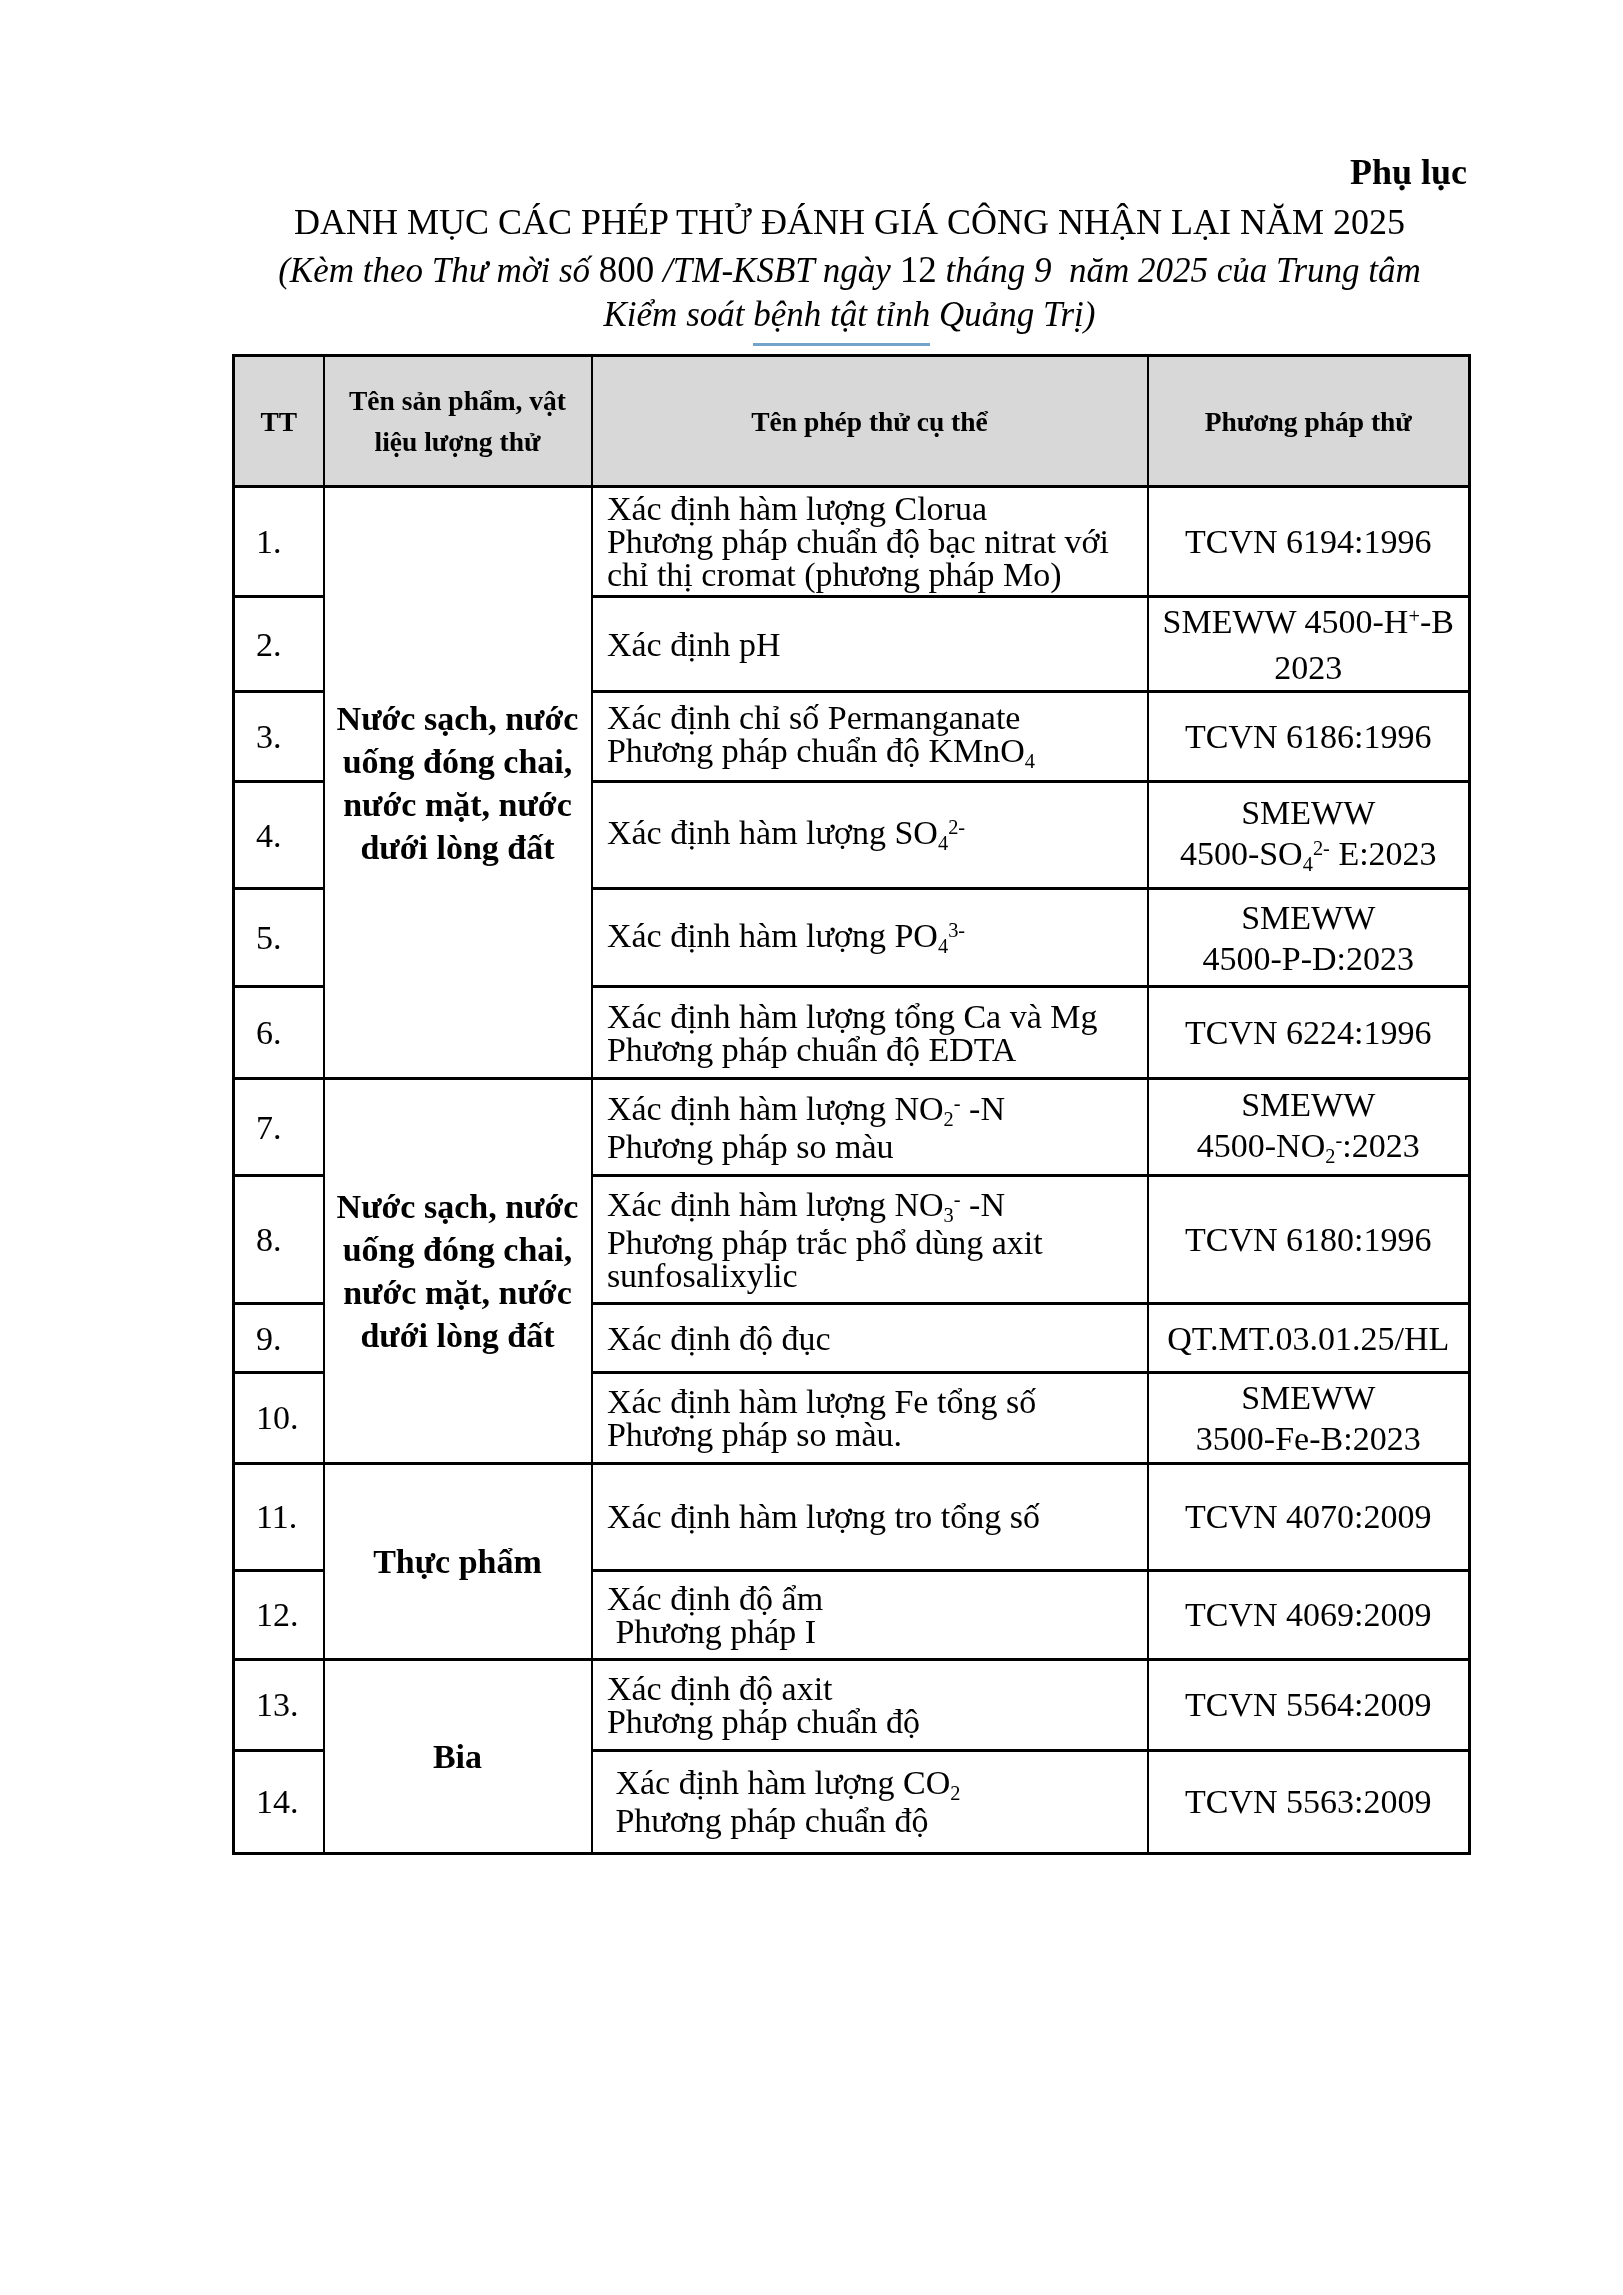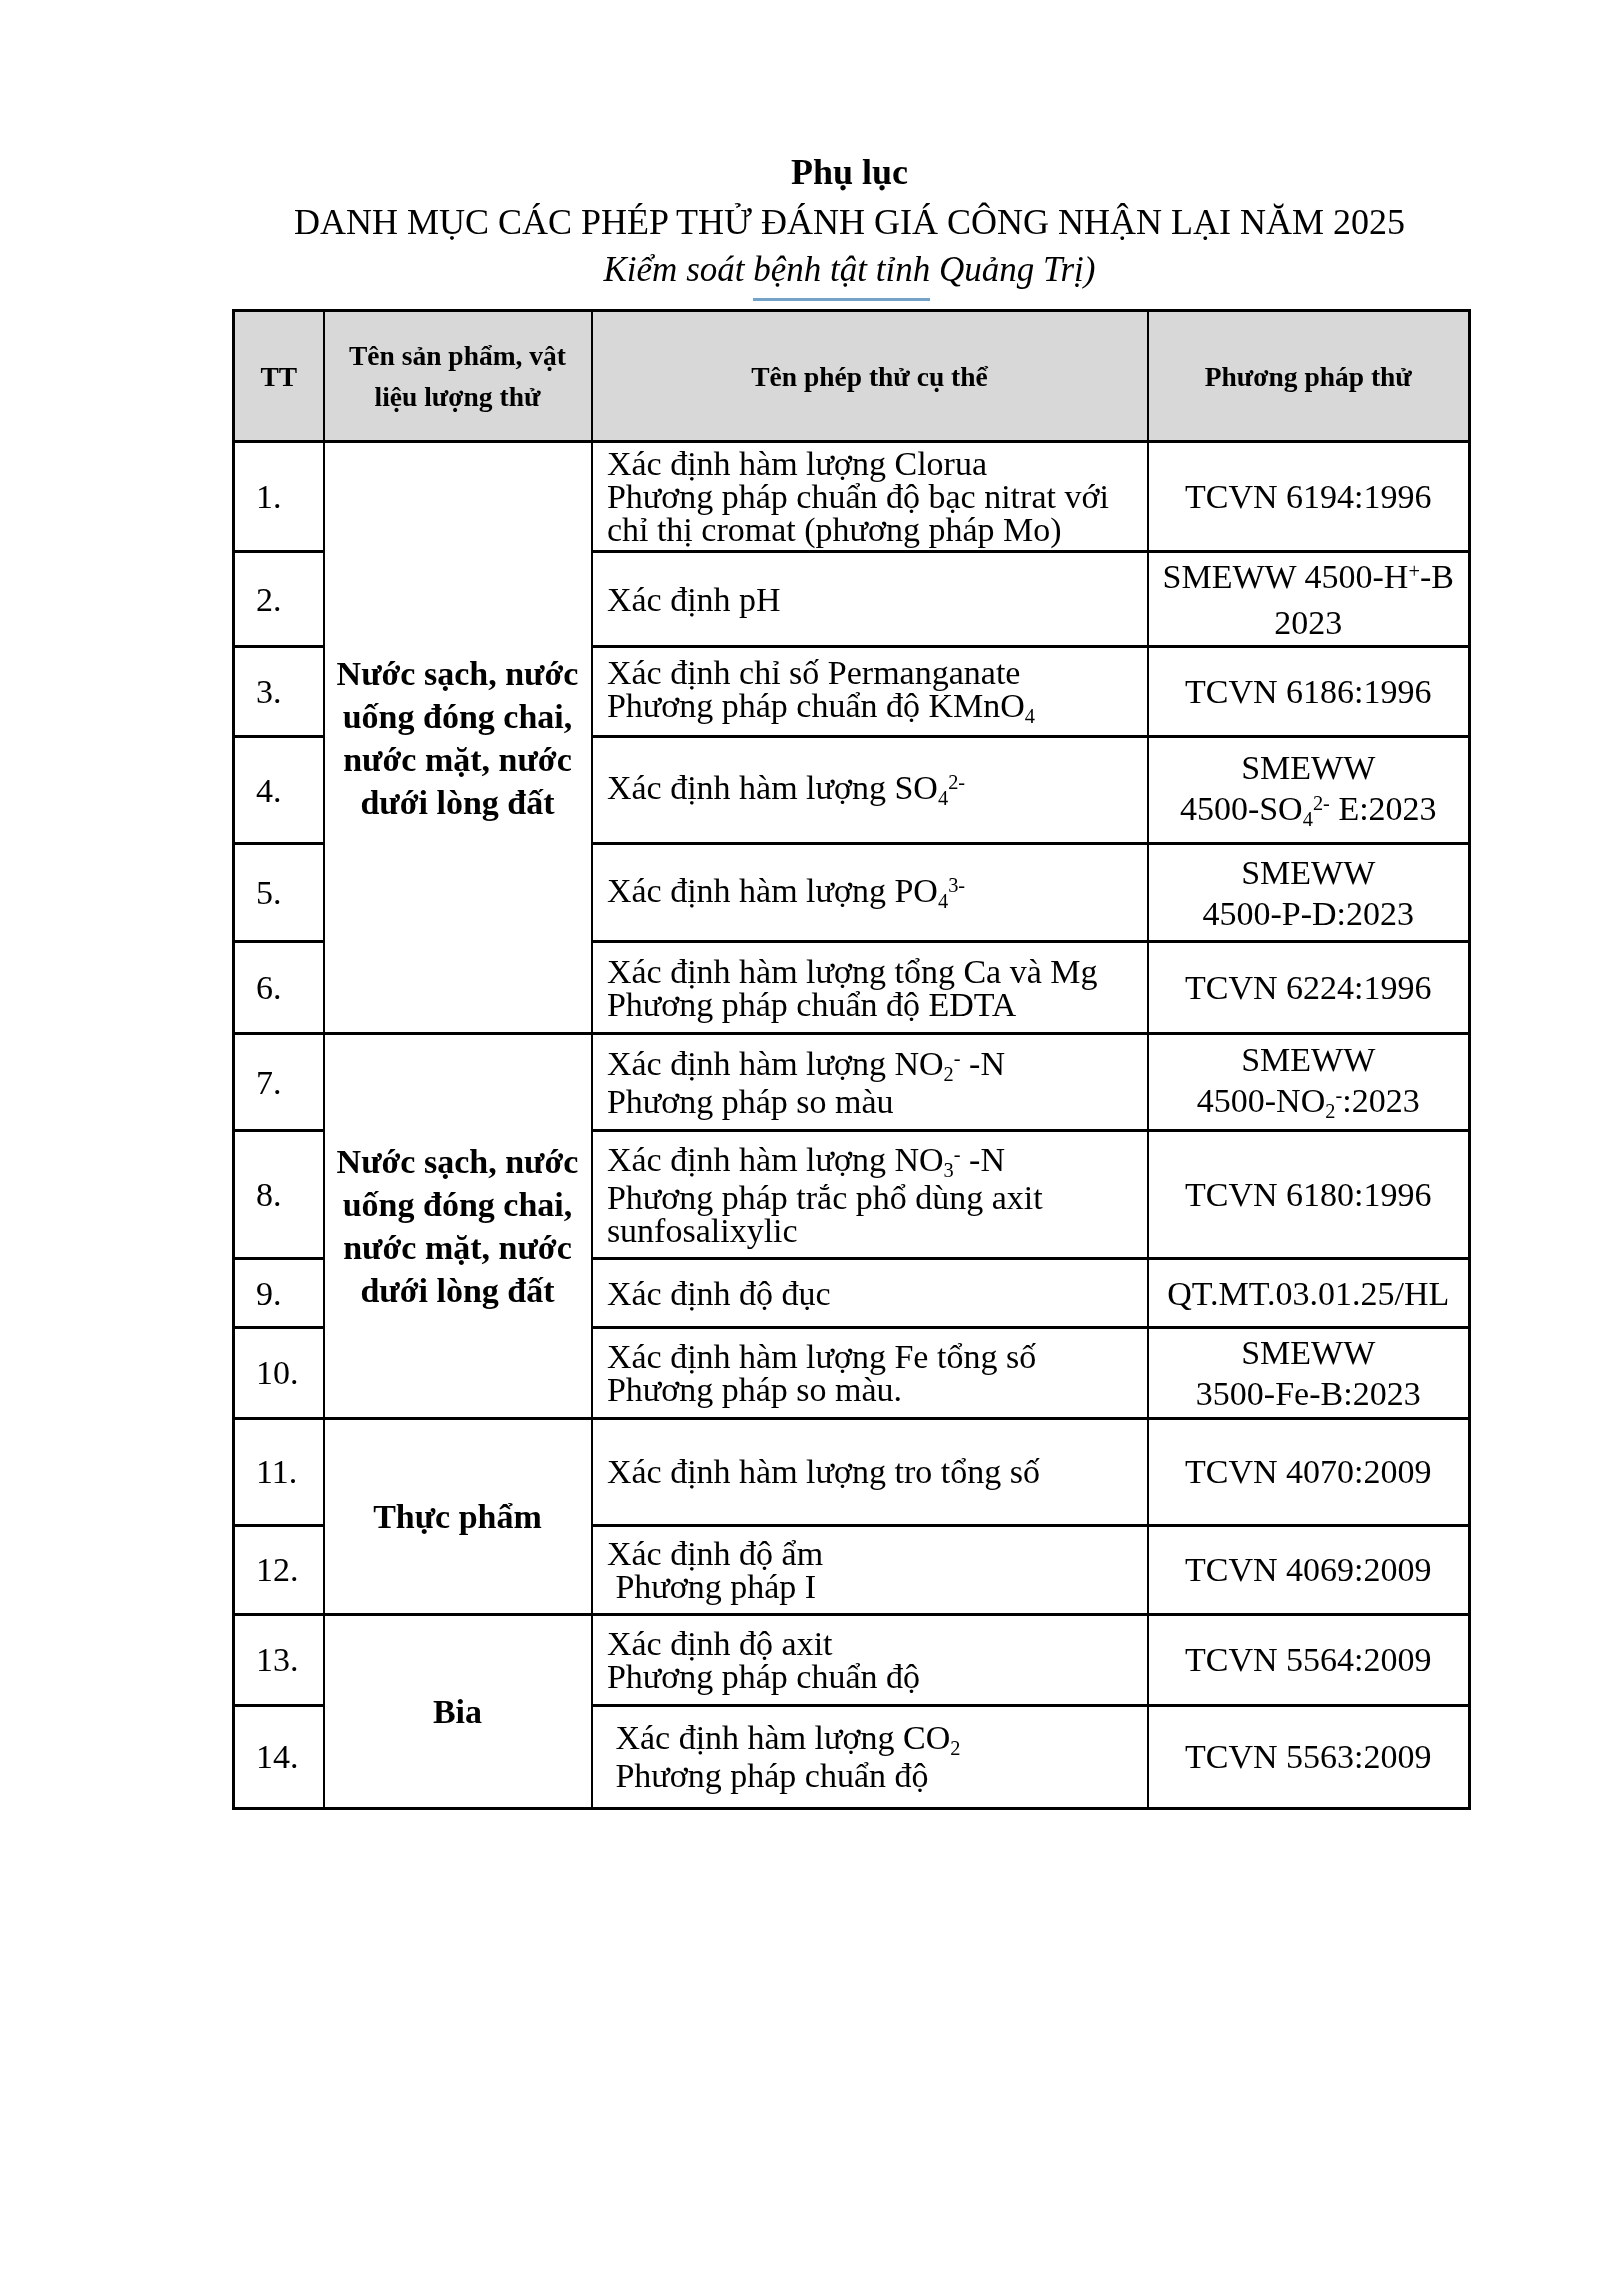--- a/index.html
+++ b/index.html
@@ -7,21 +7,21 @@
     width: 1623px; height: 2295px;
     background: #ffffff;
     font-family: "Liberation Serif", "DejaVu Serif", serif;
     color: #000000;
     -webkit-font-smoothing: antialiased;
   }
   .page { position: relative; width: 1623px; height: 2295px; background: #ffffff; overflow: hidden; }
   .content { position: absolute; left: 232px; top: 148px; width: 1235px; }
 
   
-  .appendix-title { text-align: center; font-weight: bold; font-size: 36px; line-height: 48px; }
+  .appendix-title { text-align: right; font-weight: bold; font-size: 36px; line-height: 48px; }
   .doc-title { text-align: center; font-weight: normal; font-size: 36px; line-height: 52px; }
   .subtitle { text-align: center; font-style: italic; font-size: 35px; line-height: 44px; white-space: pre-wrap; }
   .subtitle .num { font-style: normal; font-size: 37px; }
   .u-blue { border-bottom: 3.3px solid #74a3c9; padding-bottom: 9px; }
   .section-heading { margin: 18.3px 0 0 43px; font-size: 35px; line-height: 43px; text-align: left; }
   .section-heading .sec-label { margin-left: 19.6px; }
 
   
   table.methods {
     border-collapse: collapse;
@@ -61,20 +61,21 @@
 </head>
 <body>
 
 <div class="page">
   <div class="content">
 
     <div class="appendix-title">Phụ lục</div>
 
     <div class="doc-title">DANH MỤC CÁC PHÉP THỬ ĐÁNH GIÁ CÔNG NHẬN LẠI NĂM 2025</div>
 
+    <div class="subtitle"><span>(Kèm theo Thư mời số </span><span class="num">800</span><span> /TM-KSBT ngày </span><span class="num">12</span><span> tháng 9  năm 2025 của Trung tâm</span></div>
 
     <div class="subtitle"><span>Kiểm soát </span><span class="u-blue">bệnh tật tỉnh</span><span> Quảng Trị)</span></div>
 
 
     <table class="methods">
       <colgroup>
         <col style="width:90px">
         <col style="width:268px">
         <col style="width:556px">
         <col style="width:322px">

